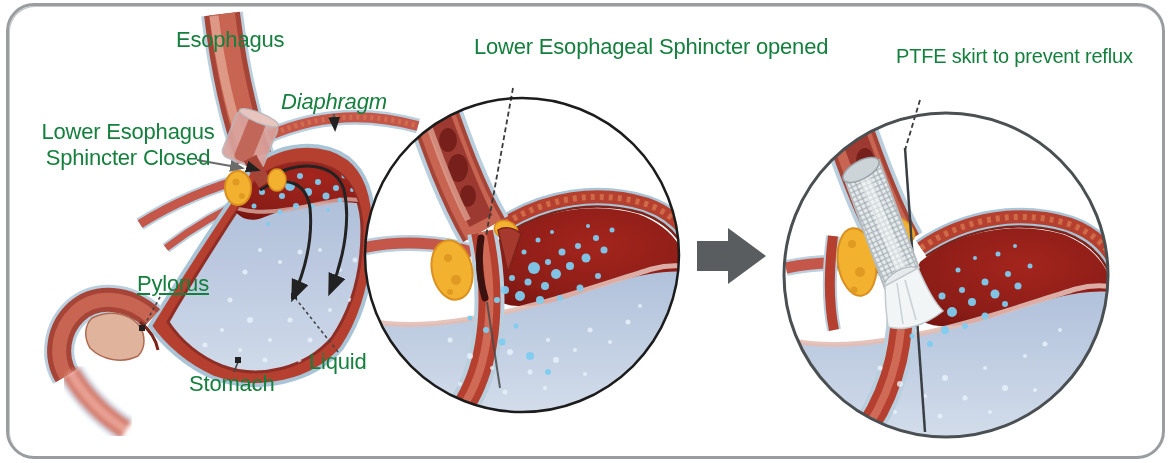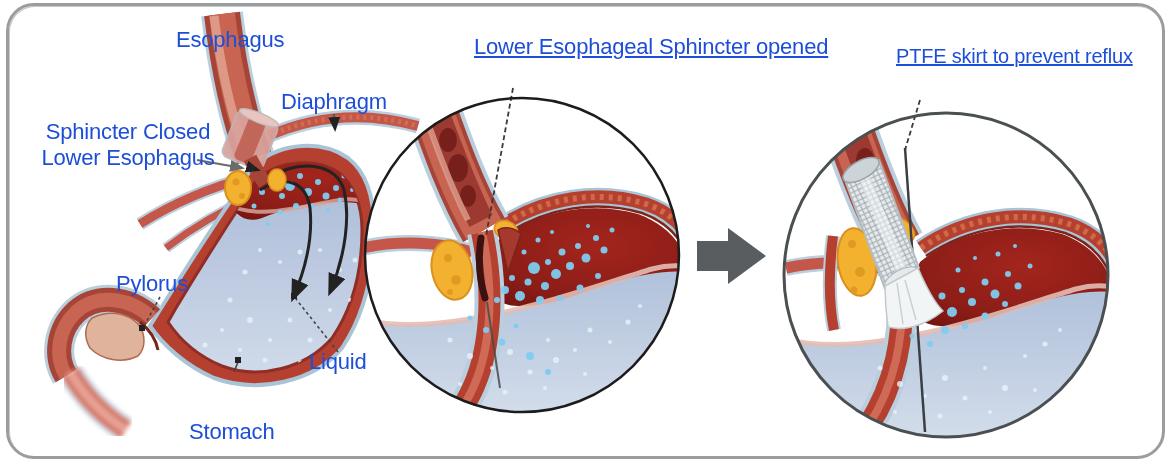--- a/index.html
+++ b/index.html
@@ -3,24 +3,24 @@
 <meta charset="utf-8">
 <style>
   html,body{margin:0;padding:0;background:#ffffff;}
   .stage{position:relative;width:1172px;height:463px;background:#ffffff;overflow:hidden;
          font-family:"Liberation Sans",sans-serif;color:#1f1f1f;}
   .frame{position:absolute;left:6px;top:3px;width:1153px;height:450px;
          border:3px solid #9a9da0;border-radius:28px;background:#ffffff;
          box-shadow:inset 1px 1px 0 #c7c9cb;}
   svg.art{position:absolute;left:0;top:0;z-index:2;}
   .lbl{position:absolute;z-index:5;font-size:22px;line-height:26px;letter-spacing:-0.2px;
-       color:#1d4ed8;white-space:nowrap;}
+       color:#15803d;white-space:nowrap;}
   .lbl .ln{display:block;}
   .center{text-align:center;}
-  .cap{position:absolute;z-index:5;font-size:22px;line-height:27px;letter-spacing:-0.2px;color:#1d4ed8;text-decoration:underline;}
+  .cap{position:absolute;z-index:5;font-size:22px;line-height:27px;letter-spacing:-0.2px;color:#15803d;}
   .cap .ln{display:block;white-space:nowrap;}
   .cap.small{font-size:20px;line-height:28px;}
 </style>
 </head>
 <body>
 
 <div class="stage">
   <div class="frame"></div>
 
   <svg class="art" width="1172" height="463" viewBox="0 0 1172 463">
@@ -377,31 +377,31 @@
         </g>
       </g>
       <line x1="920" y1="100" x2="905" y2="150" stroke="#3a3a3a" stroke-width="1.8" stroke-dasharray="5 3"></line>
       <circle cx="946" cy="275" r="162" fill="none" stroke="#4a4f52" stroke-width="3"></circle>
     </g>
   </svg>
 
   <div class="lbl" style="left:176px;top:27px;width:120px;" class_="center">
     <span class="ln">Esophagus</span>
   </div>
-  <div class="lbl" style="left:281px;top:89px;width:120px;">
+  <div class="lbl" style="left:281px;top:89px;width:120px;font-style:italic;">
     <span class="ln">Diaphragm</span>
   </div>
   <div class="lbl center" style="left:28px;top:119px;width:200px;">
+    <span class="ln">Lower Esophagus</span>
     <span class="ln">Sphincter Closed</span>
-    <span class="ln">Lower Esophagus</span>
-  </div>
-  <div class="lbl" style="left:116px;top:271px;">
+  </div>
+  <div class="lbl" style="left:137px;top:271px;text-decoration:underline;">
     <span class="ln">Pylorus</span>
   </div>
-  <div class="lbl" style="left:189px;top:371px;margin-top:48px;">
+  <div class="lbl" style="left:189px;top:371px;">
     <span class="ln">Stomach</span>
   </div>
   <div class="lbl" style="left:309px;top:349px;">
     <span class="ln">Liquid</span>
   </div>
   <div class="cap" style="left:474px;top:33px;">
     <span class="ln">Lower Esophageal Sphincter opened</span>
   </div>
   <div class="cap small" style="left:896px;top:42px;text-align:center;">
     <span class="ln">PTFE skirt to prevent reflux</span>

